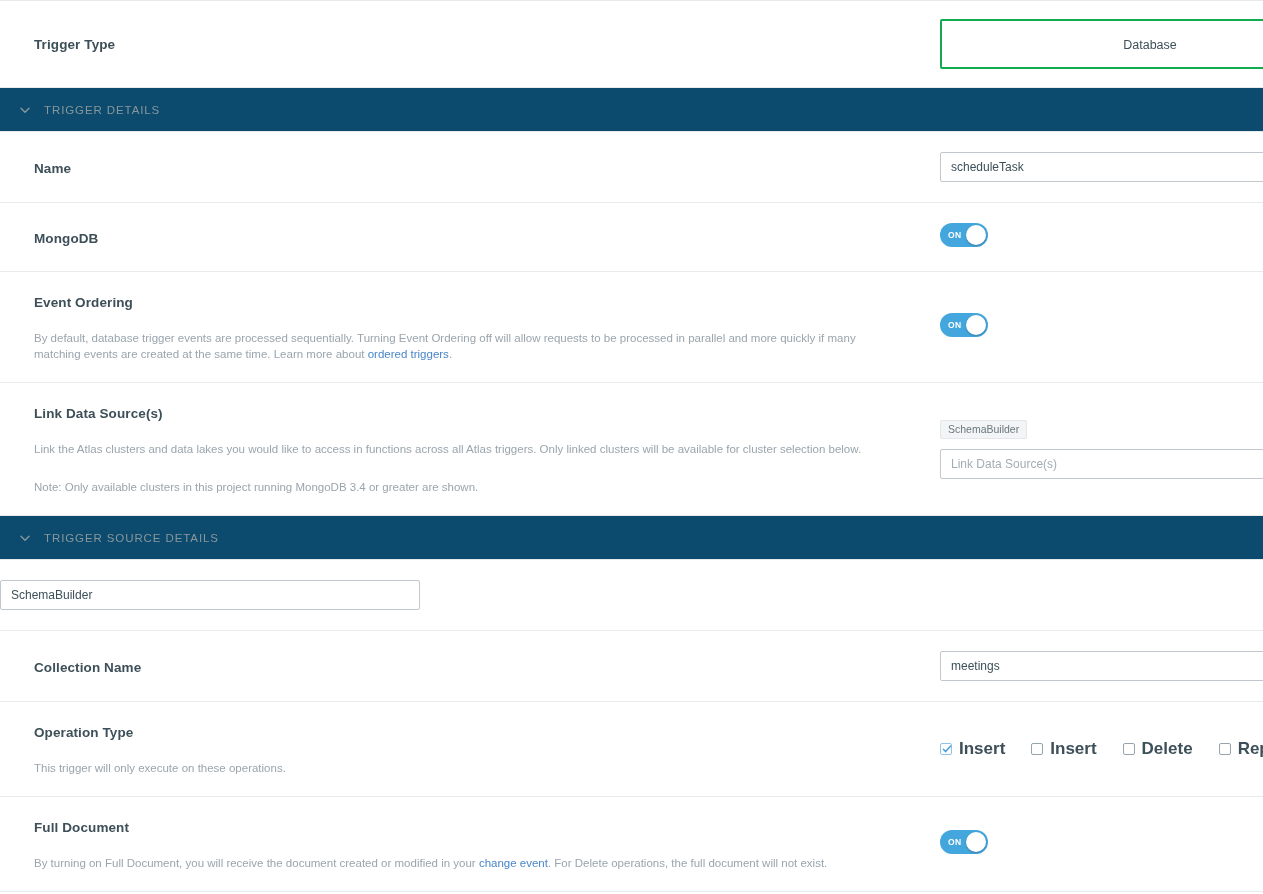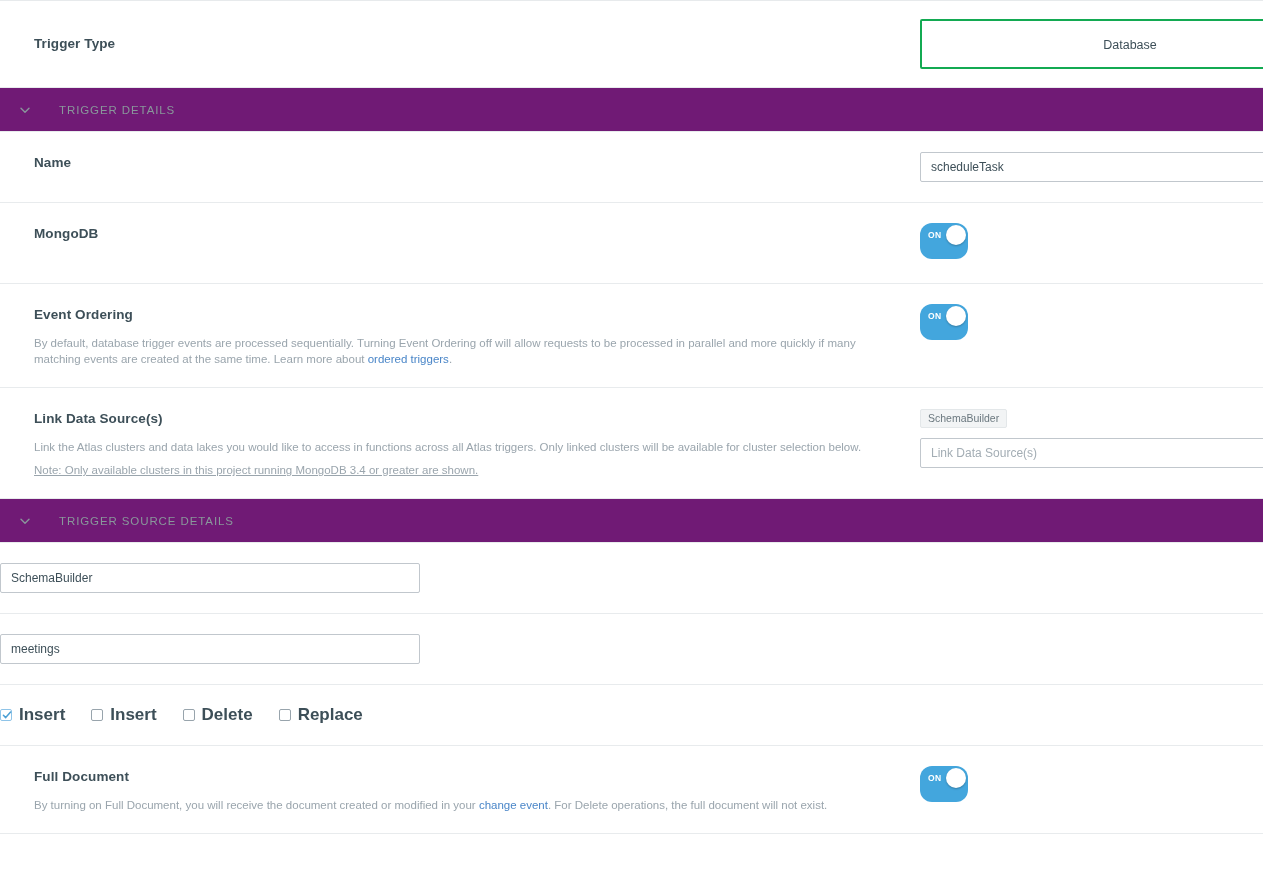--- a/index.html
+++ b/index.html
@@ -20,24 +20,25 @@
   
   .top-rule {
     height: 1px; background: #e7eaec; width: 100%;
     margin: 0;
   }
 
   
   .row {
     position: relative;
     display: flex;
-    align-items: flex-start;
+    align-items: center;
     padding: 0;
     border-bottom: 1px solid #e8ebed;
     background: #fff;
+    gap: 20px;
   }
 
   .row .left {
     flex: 0 0 920px;
     padding: 22px 20px 20px 34px;
   }
   .row .right {
     flex: 1 1 auto;
     padding: 20px 0 20px 0;
     position: relative;
@@ -48,24 +49,24 @@
     font-weight: bold;
     color: #3d4f58;
     letter-spacing: 0.1px;
     line-height: 17px;
     margin: 0;
   }
   .field-desc {
     font-size: 11.5px;
     color: #9aa5ad;
     line-height: 16px;
-    margin-top: 12px;
+    margin-top: 19px;
     max-width: 880px;
   }
-  .field-desc.tight { margin-top: 7px; text-decoration: underline; }
+  .field-desc.tight { margin-top: 22px; }
   .field-desc a, .inline-link {
     color: #4a86c8;
     text-decoration: none;
   }
 
   
   .row-trigger-type .left { padding-top: 34px; padding-bottom: 34px; }
   .row-trigger-type .right { padding-top: 18px; padding-bottom: 18px; }
 
   .type-button {
@@ -81,24 +82,24 @@
     text-align: center;
     border-radius: 2px;
     padding: 0 10px;
     cursor: pointer;
   }
 
   
   .section-header {
     display: flex;
     align-items: center;
-    gap: 27px;
+    gap: 12px;
     padding: 15px 0 14px 18px;
     border-bottom: 1px solid #e8ebed;
-    background: #701a75;
+    background: #0c4a6e;
     cursor: pointer;
   }
   .section-header .chevron {
     width: 14px; height: 14px;
     display: inline-block;
     position: relative;
     flex: 0 0 14px;
   }
   .section-header .chevron svg { display: block; }
   .section-title {
@@ -120,21 +121,21 @@
     font-family: "Liberation Sans", sans-serif;
     font-size: 12px;
     color: #3d4f58;
     padding: 0 10px;
     outline: none;
   }
   .text-input::placeholder { color: #a3adb4; }
 
   
   .toggle {
-    width: 48px; height: 36px;
+    width: 48px; height: 24px;
     border-radius: 12px;
     background: #43a6dd;
     position: relative;
     display: inline-block;
     cursor: pointer;
     border: none;
     padding: 0;
   }
   .toggle .toggle-label {
     position: absolute;
@@ -284,26 +285,33 @@
   </div>
 
   <div class="row">
     <div class="right right-pad-top-sm">
       <input class="text-input" value="SchemaBuilder" style="">
     </div>
   </div>
 
 
   <div class="row">
+    <div class="left">
+      <div class="field-label">Collection Name</div>
+    </div>
     <div class="right right-pad-top-sm">
       <input class="text-input" value="meetings" style="">
     </div>
   </div>
 
   <div class="row">
+    <div class="left">
+      <div class="field-label">Operation Type</div>
+      <div class="field-desc">This trigger will only execute on these operations.</div>
+    </div>
     <div class="right right-pad-top-md">
       <div class="checkbox-group">
 
         <label class="checkbox-item">
           <span class="cb checked">
             <svg width="12" height="12" viewBox="0 0 12 12" aria-hidden="true">
               <path d="M2.4 6.3 L4.7 8.6 L9.6 3.0" fill="none" stroke="#4a9fd4" stroke-width="1.5" stroke-linecap="round" stroke-linejoin="round"></path>
             </svg>
           </span>
           <span class="cb-label">Insert</span>

